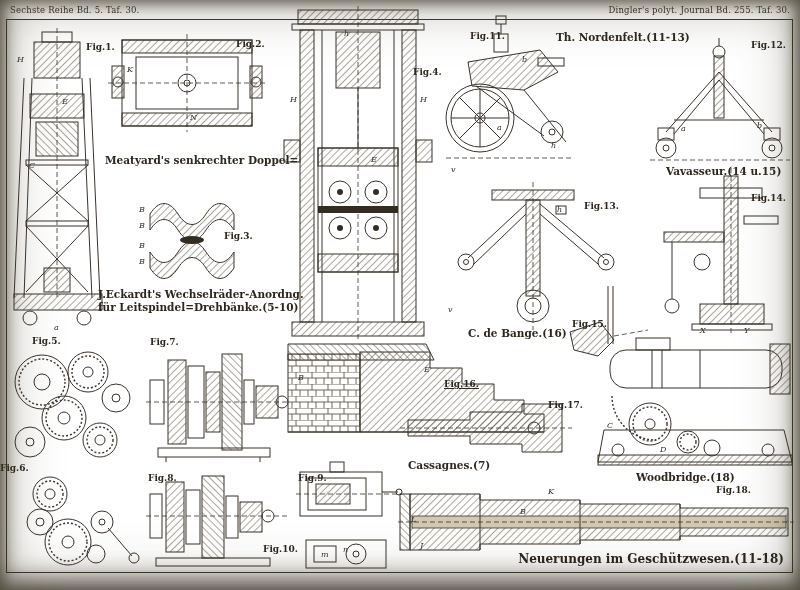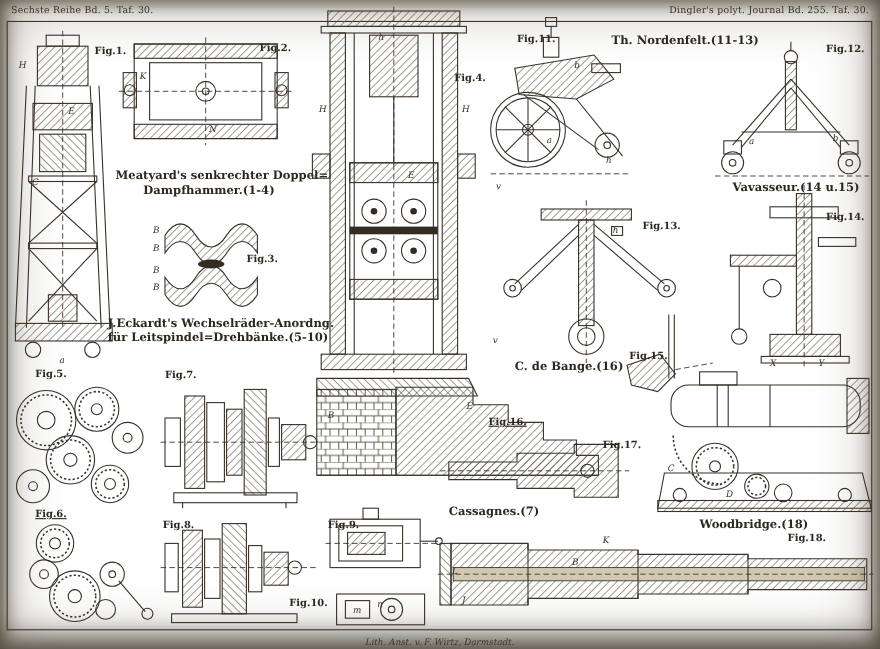--- a/index.html
+++ b/index.html
@@ -356,52 +356,51 @@
         <text x="744" y="333" class="part">Y</text>
       </g>
   </svg>
 
   <div>
       <span class="figlabel" style="left: 86px; top: 42px;">Fig.1.</span>
       <span class="figlabel" style="left: 236px; top: 39px;">Fig.2.</span>
       <span class="figlabel" style="left: 224px; top: 231px;">Fig.3.</span>
       <span class="figlabel" style="left: 413px; top: 40px; margin-top: 27px;">Fig.4.</span>
       <span class="figlabel" style="left: 20px; top: 336px; margin-left: 12px;">Fig.5.</span>
-      <span class="figlabel" style="left: 32px; top: 463px; text-decoration: underline;">Fig.6.</span>
+      <span class="figlabel" style="left: 0; top: 463px;">Fig.6.</span>
       <span class="figlabel" style="left: 150px; top: 337px;">Fig.7.</span>
       <span class="figlabel" style="left: 148px; top: 473px;">Fig.8.</span>
       <span class="figlabel" style="left: 298px; top: 461px; margin-top: 12px;">Fig.9.</span>
       <span class="figlabel" style="left: 263px; top: 544px;">Fig.10.</span>
       <span class="figlabel" style="left: 470px; top: 31px;">Fig.11.</span>
       <span class="figlabel" style="left: 751px; top: 40px;">Fig.12.</span>
       <span class="figlabel" style="left: 584px; top: 181px; margin-top: 20px;">Fig.13.</span>
       <span class="figlabel" style="left: 751px; top: 193px;">Fig.14.</span>
       <span class="figlabel" style="left: 572px; top: 319px;">Fig.15.</span>
       <span class="figlabel" style="left: 444px; top: 379px; text-decoration: underline;">Fig.16.</span>
       <span class="figlabel" style="left: 548px; top: 400px;">Fig.17.</span>
       <span class="figlabel" style="left: 716px; top: 485px;">Fig.18.</span>
     </div>
 
   <div class="caption center" style="left:105px;top:154px;width:170px">
     <div>Meatyard's senkrechter Doppel=</div>
-    <div>Dampfhammer.(1-4)</div>
   </div>
 
   <div class="caption center" style="left:98px;top:288px;width:185px">
     <div>J.Eckardt's Wechselräder-Anordng.</div>
     <div>für Leitspindel=Drehbänke.(5-10)</div>
   </div>
 
   <div class="caption" style="left:556px;top:31px">Th. Nordenfelt.(11-13)</div>
 
   <div class="caption" style="left:666px;top:165px">Vavasseur.(14 u.15)</div>
 
   <div class="caption" style="left:468px;top:327px">C. de Bange.(16)</div>
 
   <div class="caption" style="left:408px;top:459px">Cassagnes.(7)</div>
 
   <div class="caption" style="left:636px;top:471px">Woodbridge.(18)</div>
 
-
-  <div class="ftr">Lith. Anst. v. F. Wirtz, Darmstadt.</div>
+  <div class="main-title">Neuerungen im Geschützwesen.(11-18)</div>
+
 
   <div class="vignette"></div>
 </div>
 
 </body></html>

